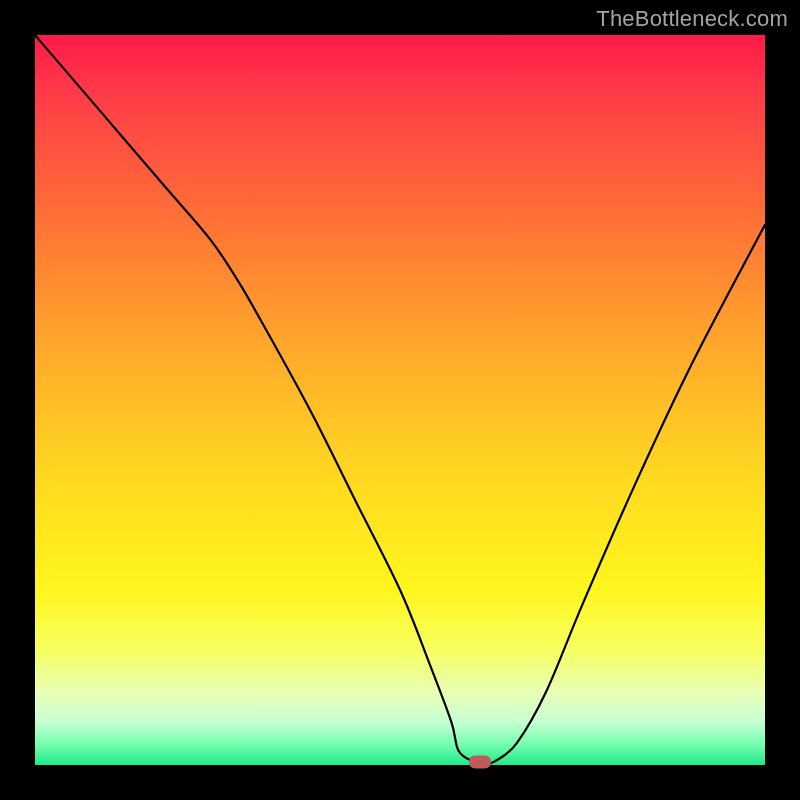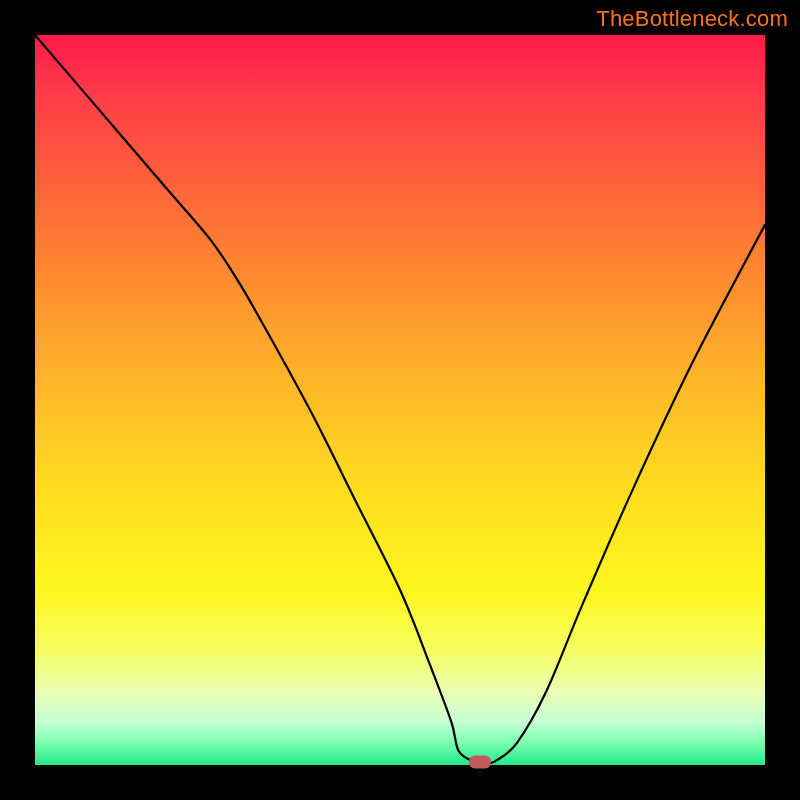--- a/index.html
+++ b/index.html
@@ -38,21 +38,21 @@
       #e9ffb4 90%,
       #c8ffd4 94%,
       #7affb0 97%,
       #1fe98a 100%
     );
   }
   .watermark {
     position: absolute;
     top: 6px;
     right: 12px;
-    color: #f97316;
+    color: #a3a3a3;
     font-size: 22px;
     letter-spacing: 0.2px;
     font-weight: 500;
     user-select: none;
   }
   svg.curve {
     position: absolute;
     left: 0;
     top: 0;
     width: 730px;

